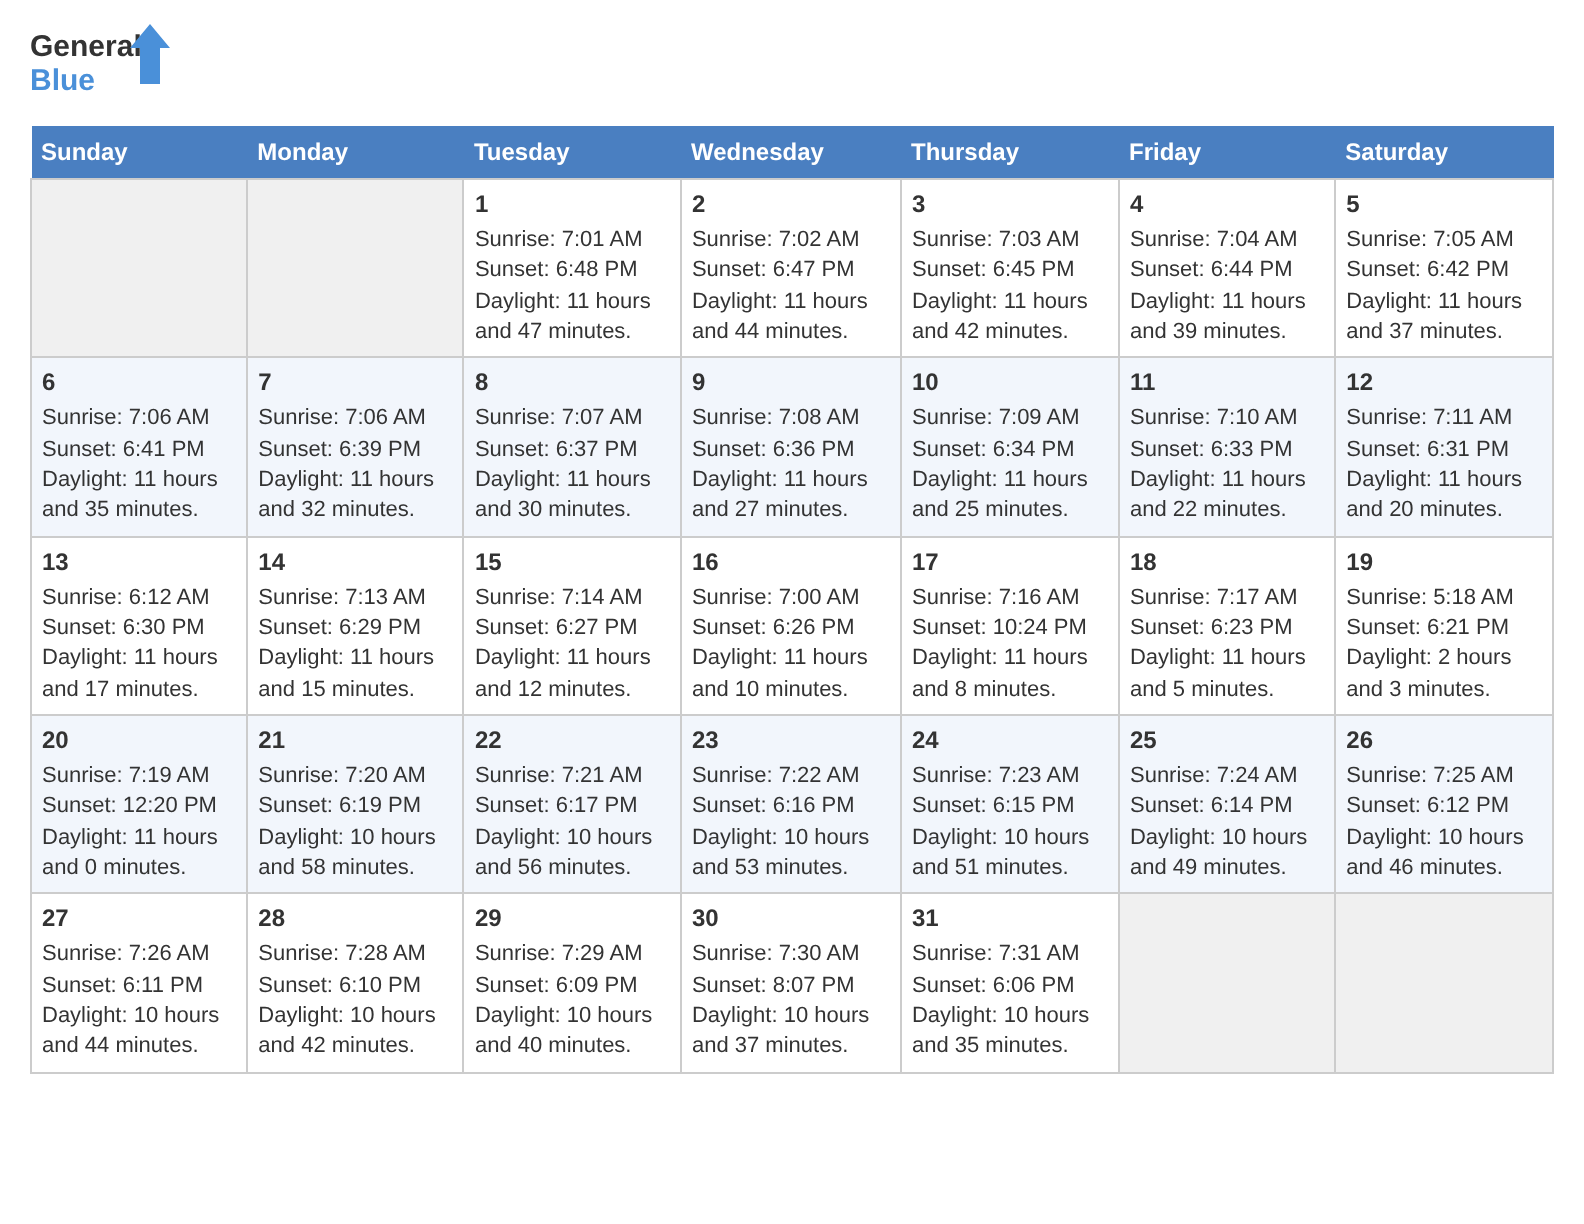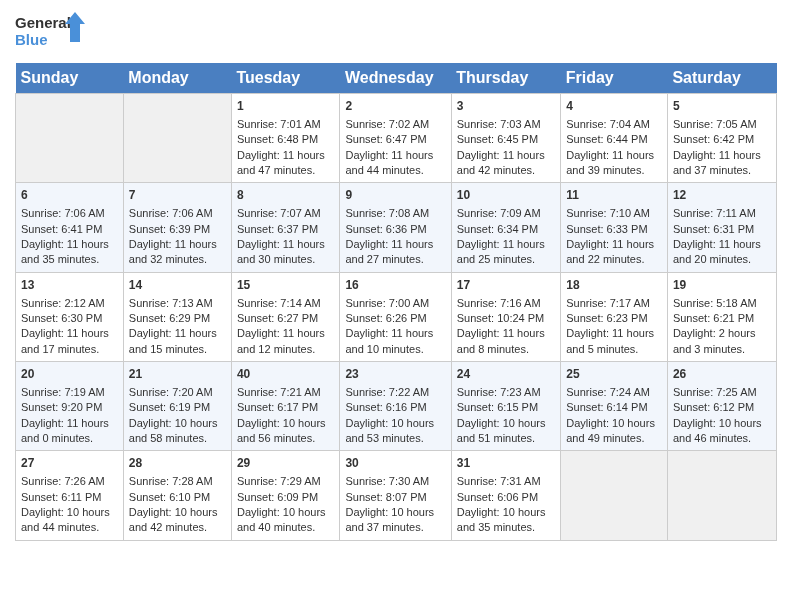--- a/index.html
+++ b/index.html
@@ -38,21 +38,21 @@
     table {
       width: 100%;
       border-collapse: collapse;
       font-size: 11px;
     }
     thead tr th {
       background-color: #4a7fc1;
       color: #fff;
       padding: 6px 5px;
       text-align: left;
-      font-size: 16px;
+      font-size: 12px;
       font-weight: bold;
     }
     tbody tr td {
       border: 1px solid #ccc;
       padding: 4px 5px;
       vertical-align: top;
       width: 113px;
       height: 72px;
       color: #333;
       line-height: 1.4;
@@ -182,21 +182,21 @@
           <td>
             <span class="day-num">12</span>
             <div>Sunrise: 7:11 AM</div>
             <div>Sunset: 6:31 PM</div>
             <div>Daylight: 11 hours and 20 minutes.</div>
           </td>
         </tr>
         <tr>
           <td>
             <span class="day-num">13</span>
-            <div>Sunrise: 2:12 AM</div>
+            <div>Sunrise: 6:12 AM</div>
             <div>Sunset: 6:30 PM</div>
             <div>Daylight: 11 hours and 17 minutes.</div>
           </td>
           <td>
             <span class="day-num">14</span>
             <div>Sunrise: 7:13 AM</div>
             <div>Sunset: 6:29 PM</div>
             <div>Daylight: 11 hours and 15 minutes.</div>
           </td>
           <td>
@@ -227,31 +227,31 @@
             <span class="day-num">19</span>
             <div>Sunrise: 5:18 AM</div>
             <div>Sunset: 6:21 PM</div>
             <div>Daylight: 2 hours and 3 minutes.</div>
           </td>
         </tr>
         <tr>
           <td>
             <span class="day-num">20</span>
             <div>Sunrise: 7:19 AM</div>
-            <div>Sunset: 9:20 PM</div>
+            <div>Sunset: 12:20 PM</div>
             <div>Daylight: 11 hours and 0 minutes.</div>
           </td>
           <td>
             <span class="day-num">21</span>
             <div>Sunrise: 7:20 AM</div>
             <div>Sunset: 6:19 PM</div>
             <div>Daylight: 10 hours and 58 minutes.</div>
           </td>
           <td>
-            <span class="day-num">40</span>
+            <span class="day-num">22</span>
             <div>Sunrise: 7:21 AM</div>
             <div>Sunset: 6:17 PM</div>
             <div>Daylight: 10 hours and 56 minutes.</div>
           </td>
           <td>
             <span class="day-num">23</span>
             <div>Sunrise: 7:22 AM</div>
             <div>Sunset: 6:16 PM</div>
             <div>Daylight: 10 hours and 53 minutes.</div>
           </td>

